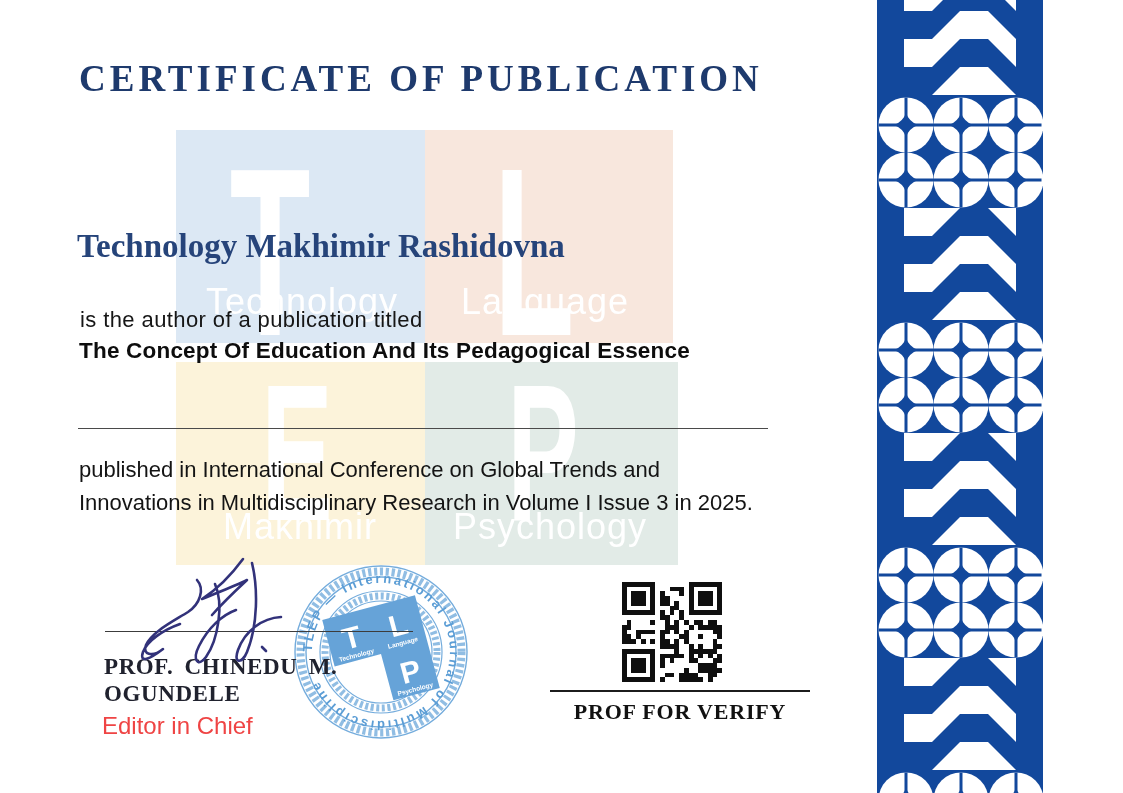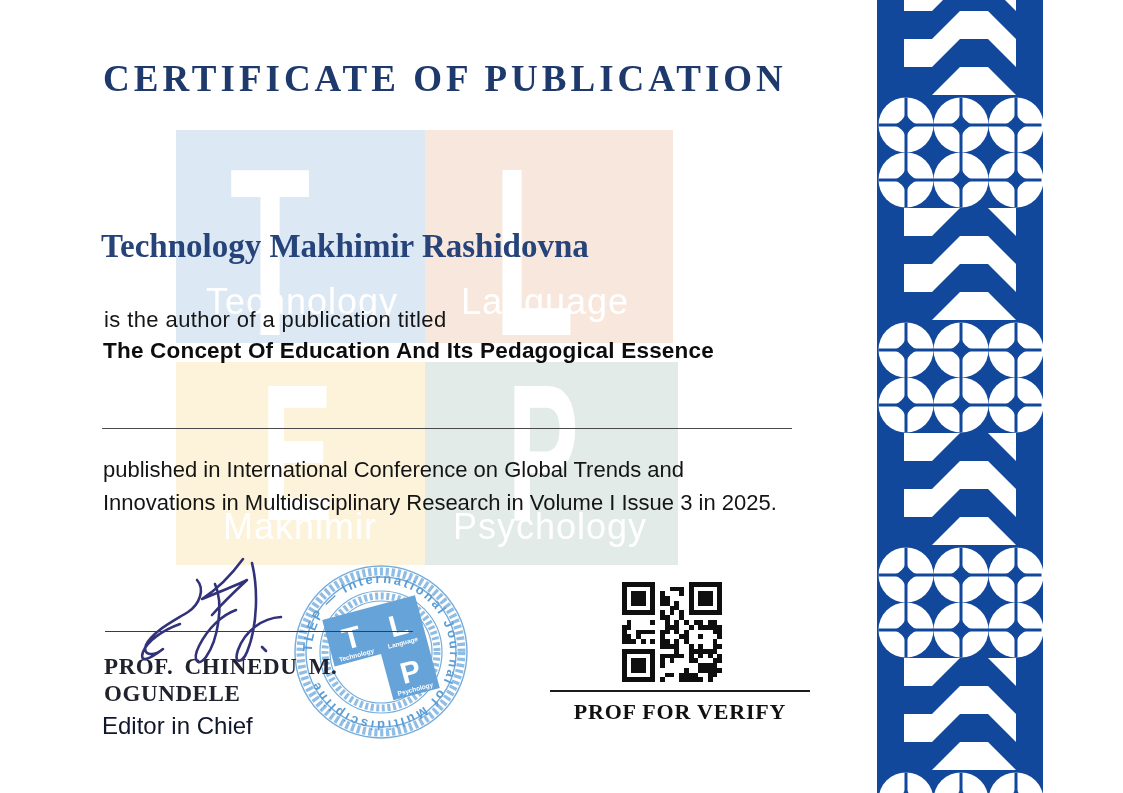--- a/index.html
+++ b/index.html
@@ -30,32 +30,32 @@
   .para{position:absolute;left:79px;top:453px;width:676px;
         font:400 22px "Liberation Sans",sans-serif;line-height:33px;color:#141414;}
 
   
   .sig-line{position:absolute;left:105px;top:631px;width:308px;height:0;border-top:1.4px solid #3c3c3c;z-index:6;}
   .prof1{position:absolute;left:104px;top:654px;font:700 23px "Liberation Serif",serif;
          letter-spacing:0.6px;word-spacing:5px;color:#20222e;white-space:nowrap;z-index:7;}
   .prof2{position:absolute;left:104px;top:681px;font:700 23px "Liberation Serif",serif;
          letter-spacing:0.6px;color:#20222e;white-space:nowrap;z-index:7;}
   .role{position:absolute;left:102px;top:712px;font:400 24px "Liberation Sans",sans-serif;
-        color:#0f172a;white-space:nowrap;z-index:7;}
+        color:#ef4444;white-space:nowrap;z-index:7;}
 
   
   .qr-box{position:absolute;left:616px;top:576px;width:112px;height:112px;z-index:5;}
   .qr-line{position:absolute;left:550px;top:690px;width:260px;height:0;border-top:2px solid #1c1c1c;z-index:5;}
   .qr-caption{position:absolute;left:550px;top:699px;width:260px;text-align:center;
               font:700 22px "Liberation Serif",serif;letter-spacing:0.8px;color:#111;white-space:nowrap;z-index:5;}
 
   .stamp{position:absolute;left:286px;top:557px;width:190px;height:190px;z-index:4;opacity:0.93;}
   .signature{position:absolute;left:0;top:0;width:1123px;height:793px;z-index:8;pointer-events:none;}
   .band{position:absolute;left:877px;top:0;width:166px;height:793px;}
-  .content{z-index:3;margin-left:24px;}
+  .content{z-index:3;}
 </style>
 </head>
 <body>
 
 <div id="page">
 
   <div class="wm-block" style="left:176px;top:130px;width:249px;height:213px;background:#dce8f4;"></div>
   <div class="wm-block" style="left:425px;top:130px;width:248px;height:213px;background:#f8e7dd;"></div>
   <div class="wm-block" style="left:176px;top:362px;width:249px;height:203px;background:#fcf3da;"></div>
   <div class="wm-block" style="left:425px;top:362px;width:253px;height:203px;background:#e2ebe7;"></div>

